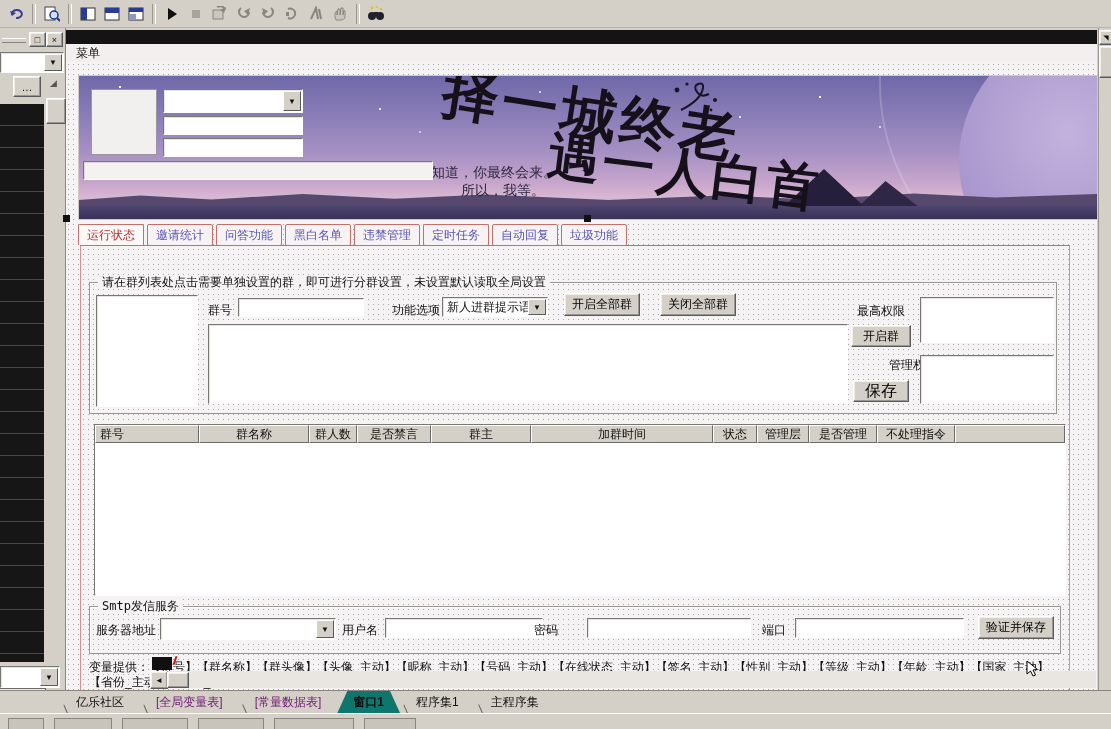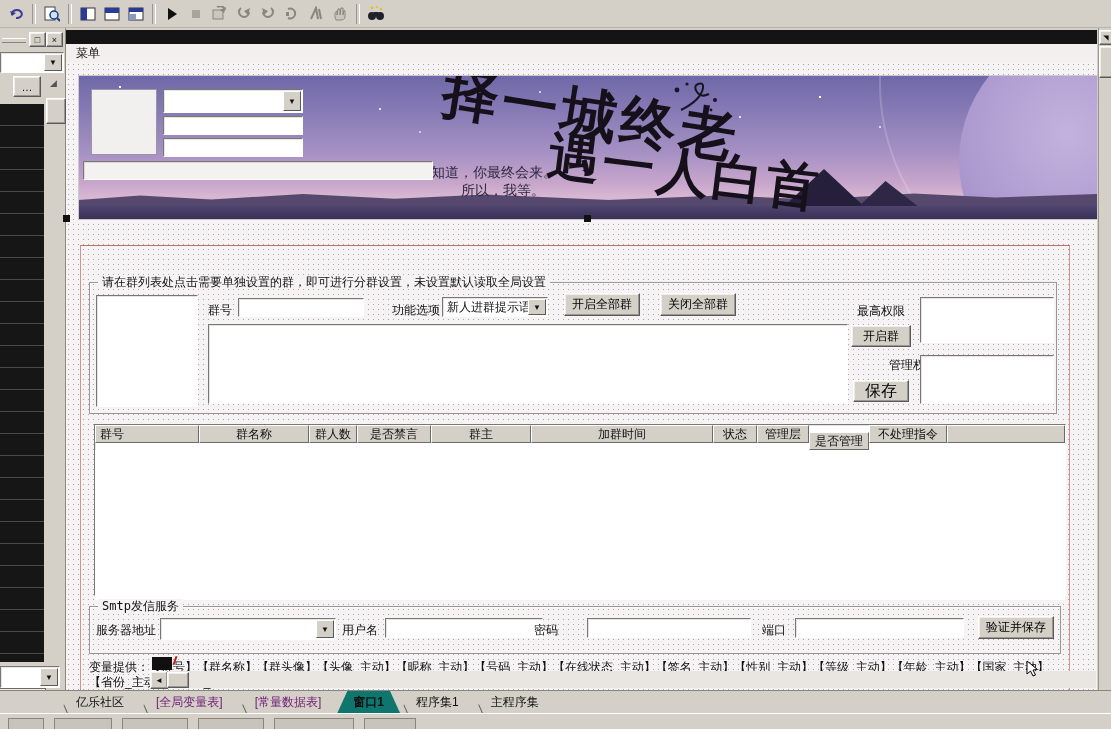--- a/index.html
+++ b/index.html
@@ -194,20 +194,46 @@
           <div class="combo-arrow">▼</div>
         </div>
         <div class="sunken abs" style="left:84px;top:40px;width:138px;height:17px;"></div>
         <div class="sunken abs" style="left:84px;top:62px;width:138px;height:17px;"></div>
         <div class="sunken abs" style="left:4px;top:85px;width:348px;height:17px;background:#f4f2f0;"></div>
       </div>
 
       <div class="handle abs" style="left:-3px;top:153px;"></div>
       <div class="handle abs" style="left:518px;top:153px;"></div>
 
+      <div class="abs" style="left:12px;top:162px;display:flex;">
+        <div class="rtab active">
+            <span>运行状态</span>
+          </div>
+        <div class="rtab">
+            <span>邀请统计</span>
+          </div>
+        <div class="rtab">
+            <span>问答功能</span>
+          </div>
+        <div class="rtab">
+            <span>黑白名单</span>
+          </div>
+        <div class="rtab">
+            <span>违禁管理</span>
+          </div>
+        <div class="rtab">
+            <span>定时任务</span>
+          </div>
+        <div class="rtab">
+            <span>自动回复</span>
+          </div>
+        <div class="rtab">
+            <span>垃圾功能</span>
+          </div>
+      </div>
 
       <div class="abs" style="left:14px;top:183px;width:988px;height:451px;border:1px solid #d89090;border-top:1px solid #c4706a;">
 
         <div class="fieldset abs" style="left:8px;top:36px;width:966px;height:130px;">
           <span class="legend lbl">请在群列表处点击需要单独设置的群，即可进行分群设置，未设置默认读取全局设置</span>
           <div class="sunken abs" style="left:6px;top:12px;width:100px;height:110px;"></div>
           <span class="abs lbl" style="left:118px;top:19px;">群号</span>
           <input class="sunken abs" style="left: 148px; top: 15px; width: 120px; height: 15px; outline: none; font-size: 12px;">
           <span class="abs lbl" style="left:302px;top:19px;">功能选项</span>
           <div class="sunken abs" style="left:352px;top:14px;width:106px;height:20px;display:flex;align-items:center;padding-left:4px;box-sizing:border-box;">
@@ -252,21 +278,21 @@
               </div>
             <div class="th" style="width:182px;">
                 <span>加群时间</span>
               </div>
             <div class="th" style="width:44px;">
                 <span>状态</span>
               </div>
             <div class="th" style="width:52px;">
                 <span>管理层</span>
               </div>
-            <div class="th" style="width:60px;margin-top:7px;">
+            <div class="th" style="width:68px;">
                 <span>是否管理</span>
               </div>
             <div class="th" style="width:78px;">
                 <span>不处理指令</span>
               </div>
             <div class="th" style="flex:1;">
                 <span></span>
               </div>
           </div>
           <div style="height:150px;background:#fff;"></div>

